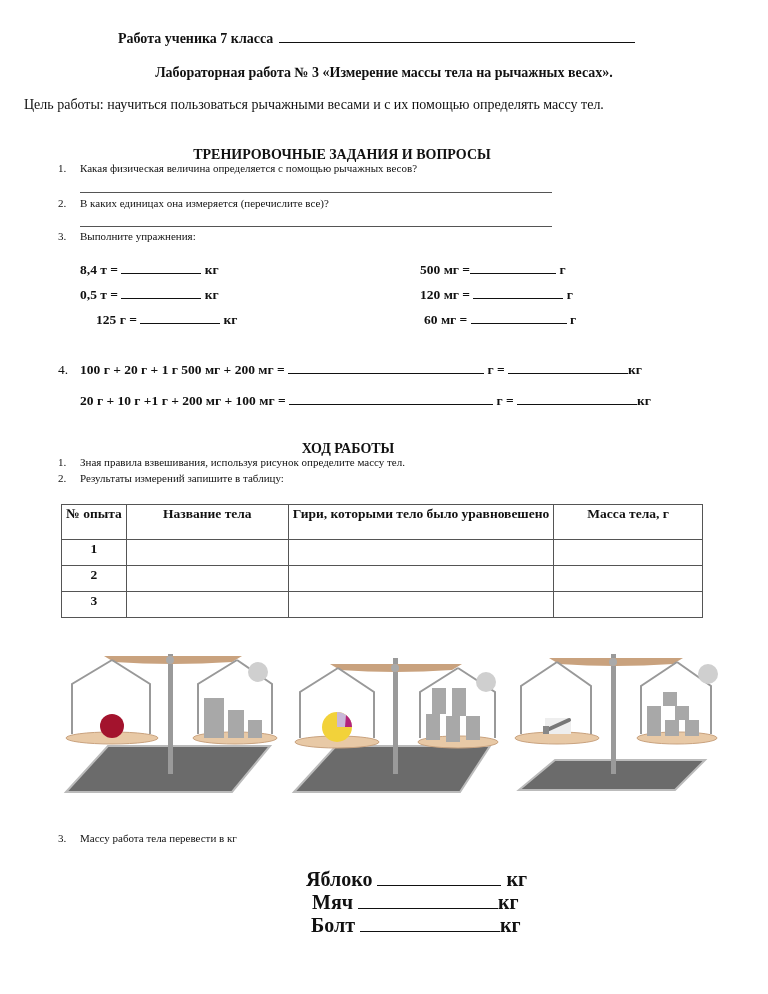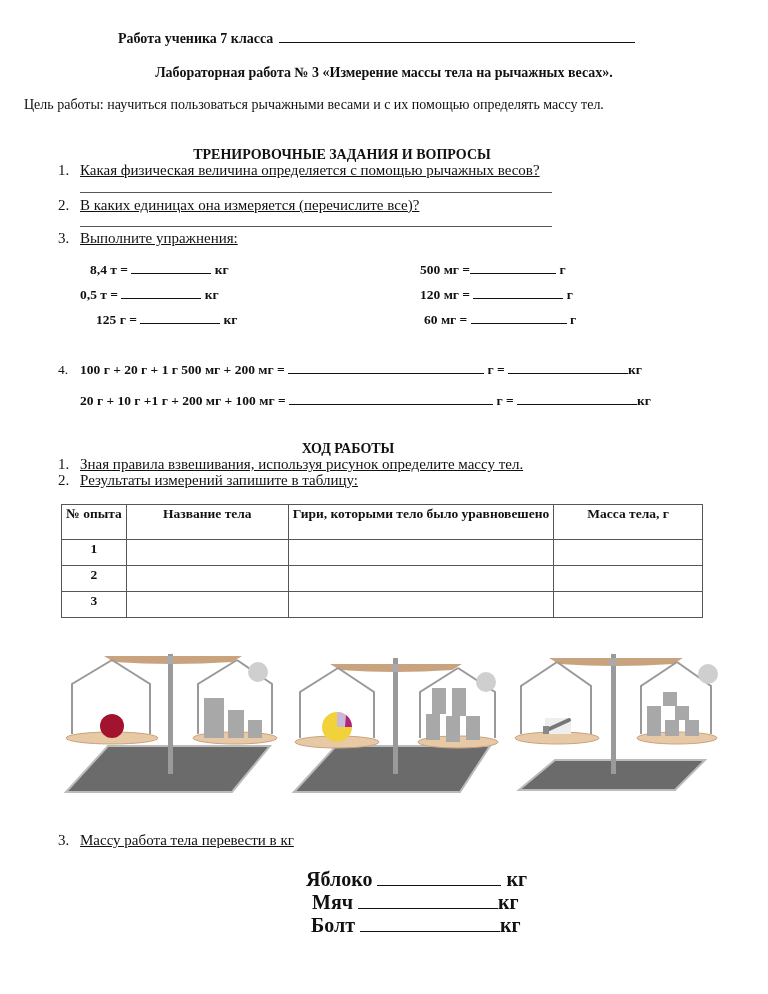--- a/index.html
+++ b/index.html
@@ -11,21 +11,21 @@
     .abs { position: absolute; white-space: nowrap; }
     .b { font-weight: normal; }
     .line { display: inline-block; border-bottom: 1px solid #111; height: 12px; vertical-align: baseline; }
 
     .t-student { left: 118px; top: 30px; font-size: 14px; font-weight: bold; }
     .t-student .line { width: 356px; margin-left: 2px; }
     .t-lab { left: 0; width: 768px; top: 65px; text-align: center; font-size: 14px; font-weight: bold; }
     .t-goal { left: 24px; top: 97px; font-size: 14px; }
 
     .h-center { left: 0; width: 684px; text-align: center; font-size: 14px; font-weight: bold; }
-    .q { left: 58px; font-size: 15px; text-decoration: underline; }
+    .q { left: 58px; font-size: 11px; }
     .q .num { display: inline-block; width: 22px; }
     .ans-line { position: absolute; left: 80px; width: 472px; border-bottom: 1px solid #555; height: 0; }
 
     .ex { font-size: 13.5px; font-weight: bold; }
     .ex .line { height: 11px; }
 
     table.results {
       position: absolute; left: 61px; top: 504px; width: 642px;
       border-collapse: collapse; font-size: 13.5px;
     }
@@ -58,21 +58,21 @@
 </div>
 <div class="ans-line" style="top:192px;"></div>
 <div class="abs q" style="top:197px;">
   <span class="num">2.</span><span>В каких единицах она измеряется (перечислите все)?</span>
 </div>
 <div class="ans-line" style="top:226px;"></div>
 <div class="abs q" style="top:230px;">
   <span class="num">3.</span><span>Выполните упражнения:</span>
 </div>
 
-<div class="abs ex" style="left:80px; top:262px;margin-left:10px;">
+<div class="abs ex" style="left:80px; top:262px;">
   <span>8,4 т =</span> <span class="line" style="width:80px;"></span> <span>кг</span>
 </div>
 <div class="abs ex" style="left:80px; top:287px;">
   <span>0,5 т =</span> <span class="line" style="width:80px;"></span> <span>кг</span>
 </div>
 <div class="abs ex" style="left:96px; top:312px;">
   <span>125 г =</span> <span class="line" style="width:80px;"></span> <span>кг</span>
 </div>
 
 <div class="abs ex" style="left:420px; top:262px;">

